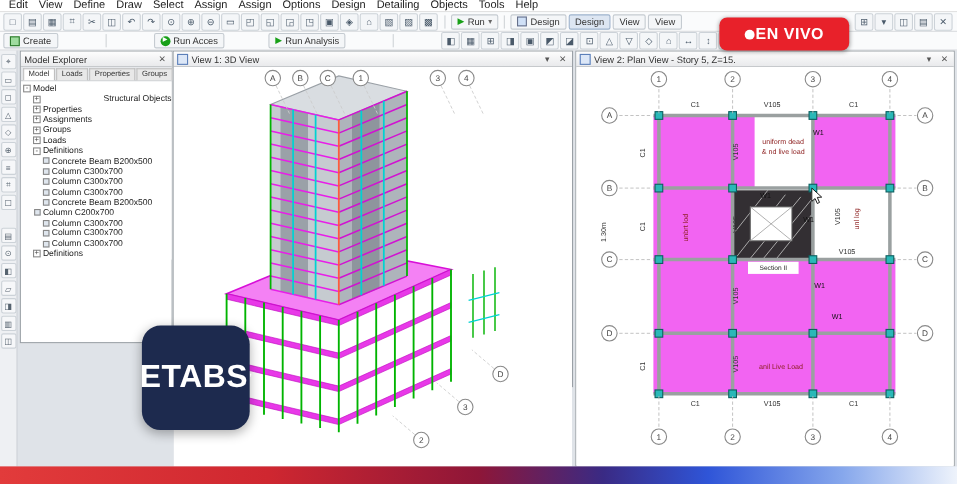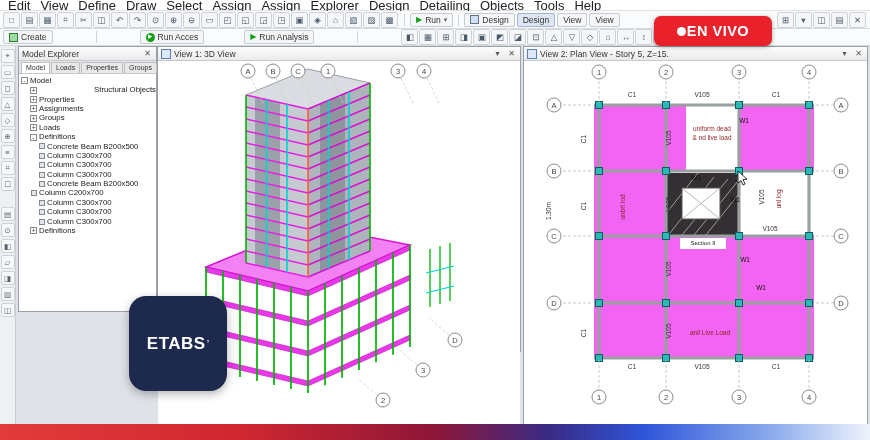--- a/index.html
+++ b/index.html
@@ -1,19 +1,19 @@
 <!DOCTYPE html>
 <html><head>
 <meta charset="utf-8">
 <style>
   html,body{margin:0;padding:0;}
   .root{position:relative;width:870px;height:440px;background:#dfe3e8;font-family:"Liberation Sans",sans-serif;overflow:hidden;}
   
   .menubar{position:absolute;left:0;top:0;width:870px;height:11px;background:#ffffff;border-bottom:1px solid #e2e2e2;display:flex;align-items:center;padding-left:8px;box-sizing:border-box;}
-  .menu-item{font-size:13px;color:#222;margin-right:10px;line-height:1;white-space:nowrap;text-align:center;}
+  .menu-item{font-size:10px;color:#222;margin-right:10px;line-height:1;white-space:nowrap;text-align:center;}
   
   .toolbar{position:absolute;left:0;width:870px;background:#fafbfc;border-bottom:1px solid #d7dadd;display:flex;align-items:center;padding:0 3px;box-sizing:border-box;gap:2px;}
   .tb1{top:11px;height:18px;}
   .tb2{top:29px;height:17px;gap:40px;}
   .iconbox{display:inline-flex;align-items:center;justify-content:center;width:15px;height:14px;border:1px solid #ccd2d8;border-radius:2px;background:#f4f6f8;font-size:8.5px;color:#4a5a6a;margin-right:1px;flex:none;}
   .tbtn{display:inline-flex;align-items:center;gap:3px;border:1px solid #c5cbd1;border-radius:2px;background:#f4f6f8;height:14px;padding:0 5px;font-size:8.5px;color:#333;white-space:nowrap;flex:none;}
   .tbtn.pressed{background:#dde6f2;border-color:#9fb4cd;}
   .play{color:#18a018;font-size:8px;line-height:1;}
   .playc{background:#18a018;color:#fff;border-radius:50%;width:9px;height:9px;font-size:5.5px;display:inline-flex;align-items:center;justify-content:center;line-height:1;}
   .caret{font-size:7px;color:#666;}
@@ -39,39 +39,39 @@
   .tgl{width:7px;height:7px;border:1px solid #8a8a8a;font-size:7px;line-height:6px;text-align:center;margin-right:2px;background:#fff;color:#444;flex:none;box-sizing:border-box;}
   .ticn{width:6px;height:6px;border:1px solid #888;background:#dfe6ee;margin-right:2px;flex:none;box-sizing:border-box;}
   .tlabel{line-height:1;}
   svg{display:block;}
   svg text{font-family:"Liberation Sans",sans-serif;}
   
   .live{position:absolute;left:654px;top:16px;width:118px;height:30px;border-radius:7px;background:#e8212a;display:flex;align-items:center;justify-content:center;gap:1px;color:#fff;font-weight:bold;font-size:14.5px;letter-spacing:.5px;box-shadow:0 1px 4px rgba(0,0,0,.35);z-index:60;}
   .livedot{width:9px;height:9px;border-radius:50%;background:#fff;flex:none;}
   
   .logo{position:absolute;left:129px;top:296px;width:98px;height:95px;border-radius:17px;background:#1d2a4e;display:flex;align-items:center;justify-content:center;color:#fff;z-index:50;box-shadow:0 3px 10px rgba(0,0,0,.3);}
-  .logo .txt{font-size:17px;font-weight:bold;letter-spacing:.5px;}
+  .logo .txt{font-size:29px;font-weight:bold;letter-spacing:.5px;}
   .logo .mark{font-size:11px;vertical-align:super;margin-left:1px;}
   
   .bottombar{position:absolute;left:0;top:424px;width:870px;height:16px;background:linear-gradient(90deg,#e23b3b 0%,#cf2730 28%,#8e1638 50%,#3a2a84 63%,#2f55d8 74%,#86a7ec 88%,#eef3fb 100%);}
 </style>
 </head>
 <body>
 
 <div class="root">
 
   <div class="menubar">
       <span class="menu-item">Edit</span>
       <span class="menu-item">View</span>
       <span class="menu-item">Define</span>
       <span class="menu-item">Draw</span>
       <span class="menu-item">Select</span>
       <span class="menu-item">Assign</span>
       <span class="menu-item">Assign</span>
-      <span class="menu-item">Explorer</span>
+      <span class="menu-item">Options</span>
       <span class="menu-item">Design</span>
       <span class="menu-item">Detailing</span>
       <span class="menu-item">Objects</span>
       <span class="menu-item">Tools</span>
       <span class="menu-item">Help</span>
     </div>
 
   <div class="toolbar tb1">
     <span id="tb1-icons" style="display:inline-flex;align-items:center;">
         <span class="iconbox">□</span>

